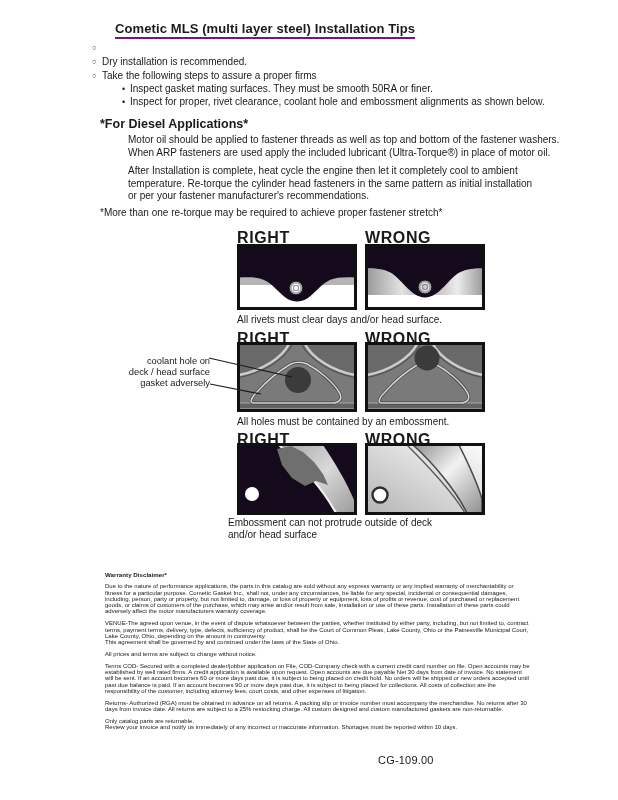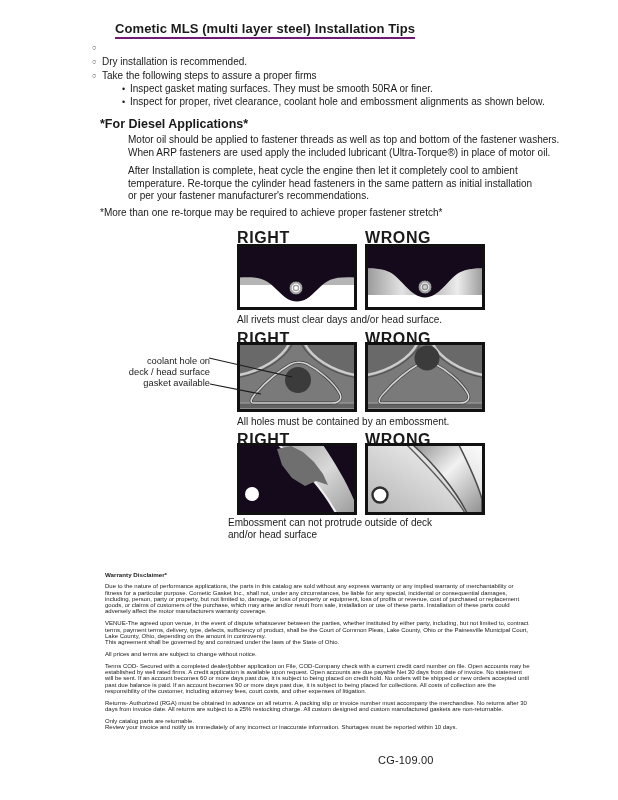--- a/index.html
+++ b/index.html
@@ -109,21 +109,21 @@
     </svg>
   </div>
 
   <div class="abs dg-caption" style="left:237px;top:314px;">All rivets must clear days and/or head surface.</div>
 
   <div class="abs dg-header" style="left:237px;top:330px;">RIGHT</div>
   <div class="abs dg-header" style="left:365px;top:330px;">WRONG</div>
 
   <div class="abs side-label" style="left:100px;top:344px;width:110px;margin-top:12px;">coolant hole on
 deck / head surface</div>
-  <div class="abs side-label" style="left:100px;top:378px;width:110px;">gasket available</div>
+  <div class="abs side-label" style="left:100px;top:378px;width:110px;">gasket adversely</div>
 
   <div class="abs dg-box" style="left:237px;top:342px;">
     <svg width="120" height="70" viewBox="0 0 120 70">
       <rect x="0" y="0" width="120" height="70" fill="#7a7a7a"></rect>
       <path d="M2,2 H52 C45,16 24,29 2,33 Z" fill="#696969"></path>
       <path d="M52,2 C45,16 24,29 2,33" stroke="#cdcdcd" stroke-width="2.4" fill="none"></path>
       <path d="M55.5,2 C48,17 26,31 2,35.5" stroke="#515151" stroke-width="1.1" fill="none"></path>
       <path d="M118,2 H68 C75,16 96,29 118,33 Z" fill="#696969"></path>
       <path d="M68,2 C75,16 96,29 118,33" stroke="#cdcdcd" stroke-width="2.4" fill="none"></path>
       <path d="M64.5,2 C72,17 94,31 118,35.5" stroke="#515151" stroke-width="1.1" fill="none"></path>

